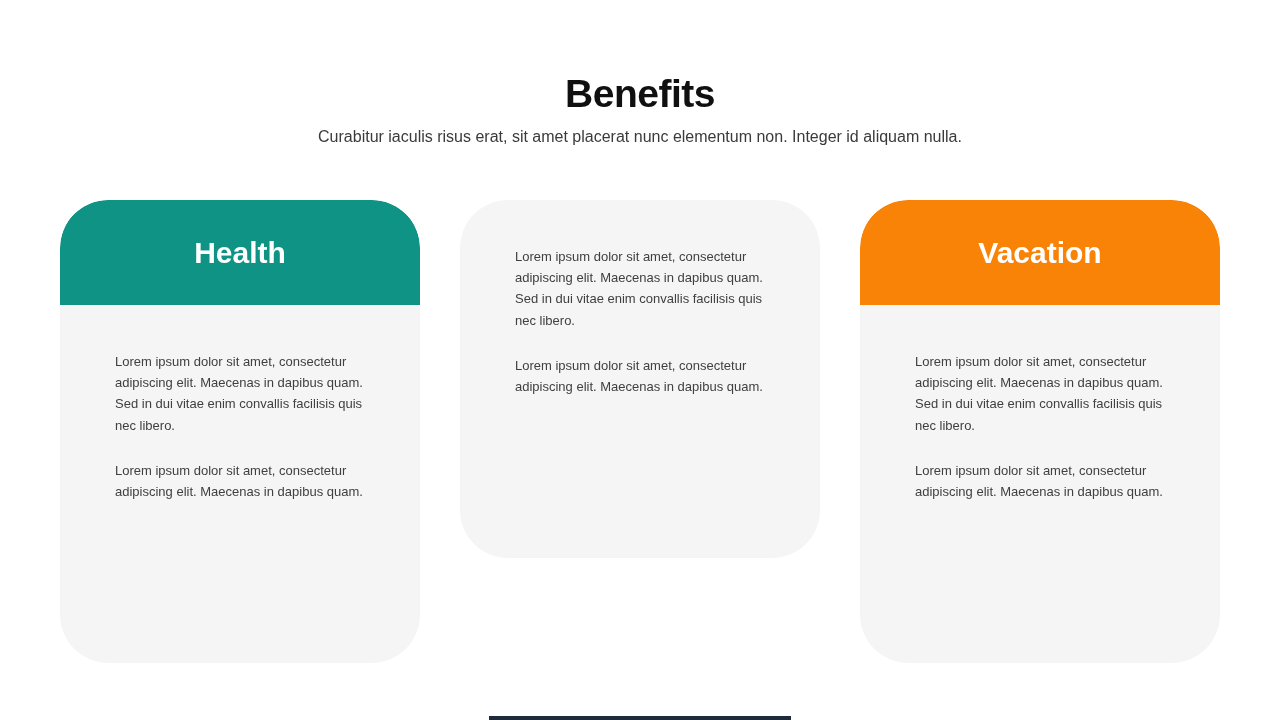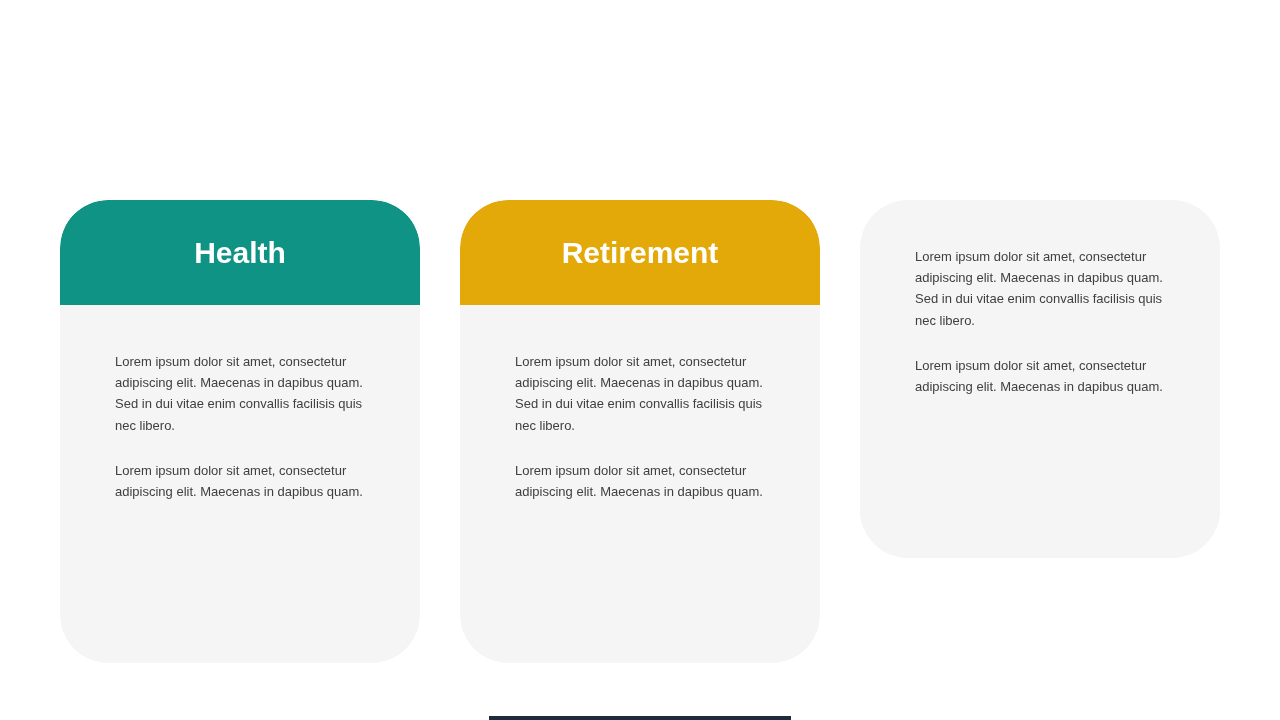--- a/index.html
+++ b/index.html
@@ -79,44 +79,48 @@
     transform: translateX(-50%);
     width: 302px;
     height: 4px;
   }
 </style>
 </head>
 <body>
 
 <div class="slide">
 
+  <div class="header-block">
+    <div class="slide-title">Benefits</div>
+    <div class="slide-subtitle">Curabitur iaculis risus erat, sit amet placerat nunc elementum non. Integer id aliquam nulla.</div>
+  </div>
 
   <div class="cards-row">
 
     <div class="card">
       <div class="card-header" style="background: rgb(14, 147, 132);">
         <div class="card-title">Health</div>
       </div>
       <div class="card-body">
         <p class="card-paragraph">Lorem ipsum dolor sit amet, consectetur adipiscing elit. Maecenas in dapibus quam. Sed in dui vitae enim convallis facilisis quis nec libero.</p>
         <p class="card-paragraph">Lorem ipsum dolor sit amet, consectetur adipiscing elit. Maecenas in dapibus quam.</p>
       </div>
     </div>
 
     <div class="card">
-      <div class="card-header" style="background: rgb(227, 169, 8);">
-        <div class="card-title">Retirement</div>
-      </div>
       <div class="card-body">
         <p class="card-paragraph">Lorem ipsum dolor sit amet, consectetur adipiscing elit. Maecenas in dapibus quam. Sed in dui vitae enim convallis facilisis quis nec libero.</p>
         <p class="card-paragraph">Lorem ipsum dolor sit amet, consectetur adipiscing elit. Maecenas in dapibus quam.</p>
       </div>
     </div>
 
     <div class="card">
+      <div class="card-header" style="background: rgb(249, 131, 6);">
+        <div class="card-title">Vacation</div>
+      </div>
       <div class="card-body">
         <p class="card-paragraph">Lorem ipsum dolor sit amet, consectetur adipiscing elit. Maecenas in dapibus quam. Sed in dui vitae enim convallis facilisis quis nec libero.</p>
         <p class="card-paragraph">Lorem ipsum dolor sit amet, consectetur adipiscing elit. Maecenas in dapibus quam.</p>
       </div>
     </div>
 
   </div>
 
   <div class="bottom-accent-bar" style="background: rgb(31, 42, 58);"></div>
 

